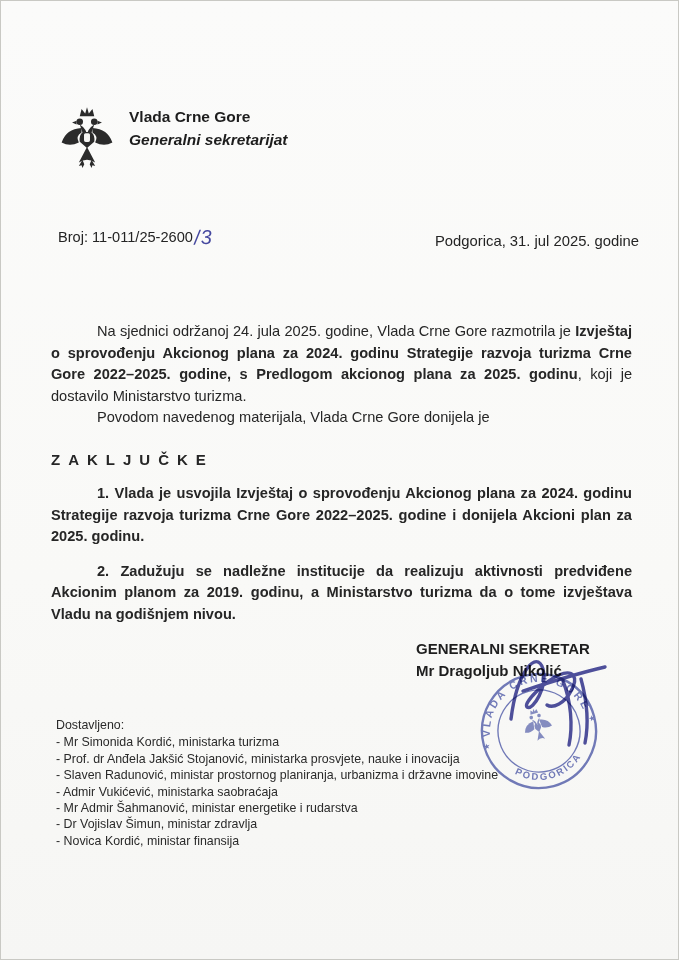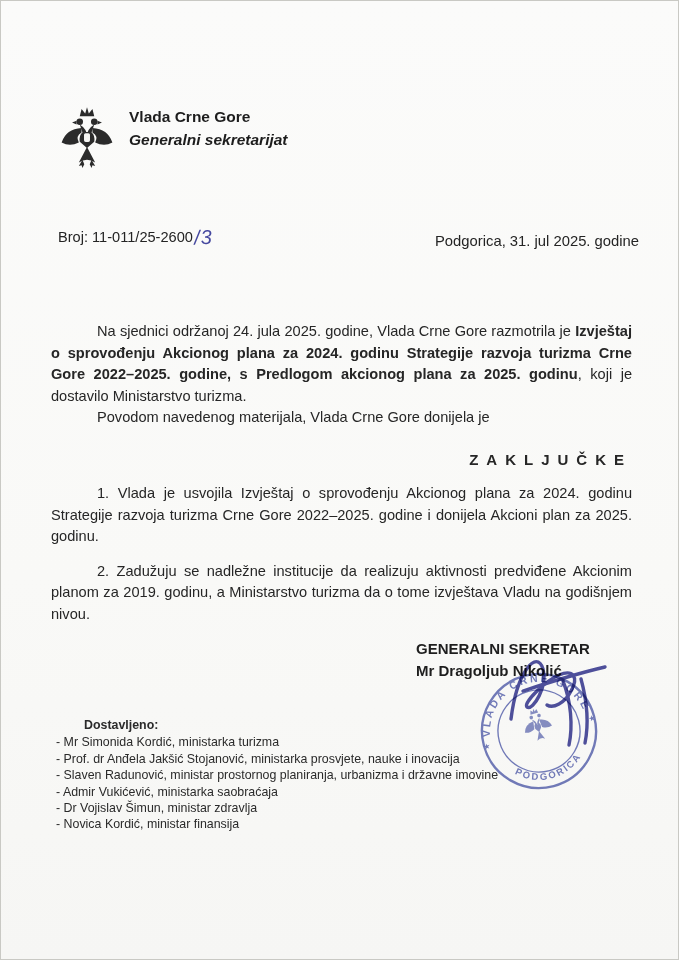--- a/index.html
+++ b/index.html
@@ -20,27 +20,27 @@
   .ref { position:absolute; left:57px; top:223px; font-size:14.6px; }
   .hand-suffix {
     display:inline-block; color:#45489f; font-size:20px; font-style:italic;
     transform:rotate(-3deg) translateY(2px); margin-left:1px; letter-spacing:1px;
   }
   .dateline { position:absolute; left:393px; top:232px; font-size:14.8px;margin-left:41px; }
   
   .body-text { position:absolute; left:50px; top:320px; width:581px; font-size:14.6px; line-height:21.5px; text-align:justify; color:#262626; }
   .indent { text-indent:46px; }
   .bold { font-weight:bold; }
-  .conclusions-heading { text-align:right; font-weight:bold; letter-spacing:8px; font-size:15px; margin-top:20px; text-indent:0; }
-  .concl { margin-top:13px; }
+  .conclusions-heading { text-align:left; font-weight:bold; letter-spacing:8px; font-size:15px; margin-top:20px; text-indent:0; }
+  .concl { margin-top:13px;font-weight:bold; }
   
   .sig-block { position:absolute; left:415px; top:637px; width:220px; text-align:left; font-weight:bold; font-size:15px; line-height:22px; color:#1e1e1e; }
   
   .dist { position:absolute; left:55px; top:716px; font-size:12.4px; line-height:16.4px; color:#2a2a2a; }
-  .dist-label { font-weight:bold; margin-bottom:1px;margin-left:28px; }
+  .dist-label { font-weight:normal; margin-bottom:1px; }
   
   .stamp { position:absolute; left:468px; top:660px; width:140px; height:140px; transform:rotate(-15deg); mix-blend-mode:multiply; opacity:.82; }
   .hand-sign { position:absolute; left:492px; top:640px; width:130px; height:110px; mix-blend-mode:multiply; }
 </style>
 </head>
 <body>
 
 <div class="page">
 
   <div class="letterhead">
@@ -126,18 +126,19 @@
     </svg>
   </div>
 
   <div class="dist">
     <div class="dist-label">Dostavljeno:</div>
     <div>
         <div>- Mr Simonida Kordić, ministarka turizma</div>
         <div>- Prof. dr Anđela Jakšić Stojanović, ministarka prosvjete, nauke i inovacija</div>
         <div>- Slaven Radunović, ministar prostornog planiranja, urbanizma i državne imovine</div>
         <div>- Admir Vukićević, ministarka saobraćaja</div>
+        <div>- Mr Admir Šahmanović, ministar energetike i rudarstva</div>
         <div>- Dr Vojislav Šimun, ministar zdravlja</div>
         <div>- Novica Kordić, ministar finansija</div>
       </div>
   </div>
 
 </div>
 
 </body></html>

